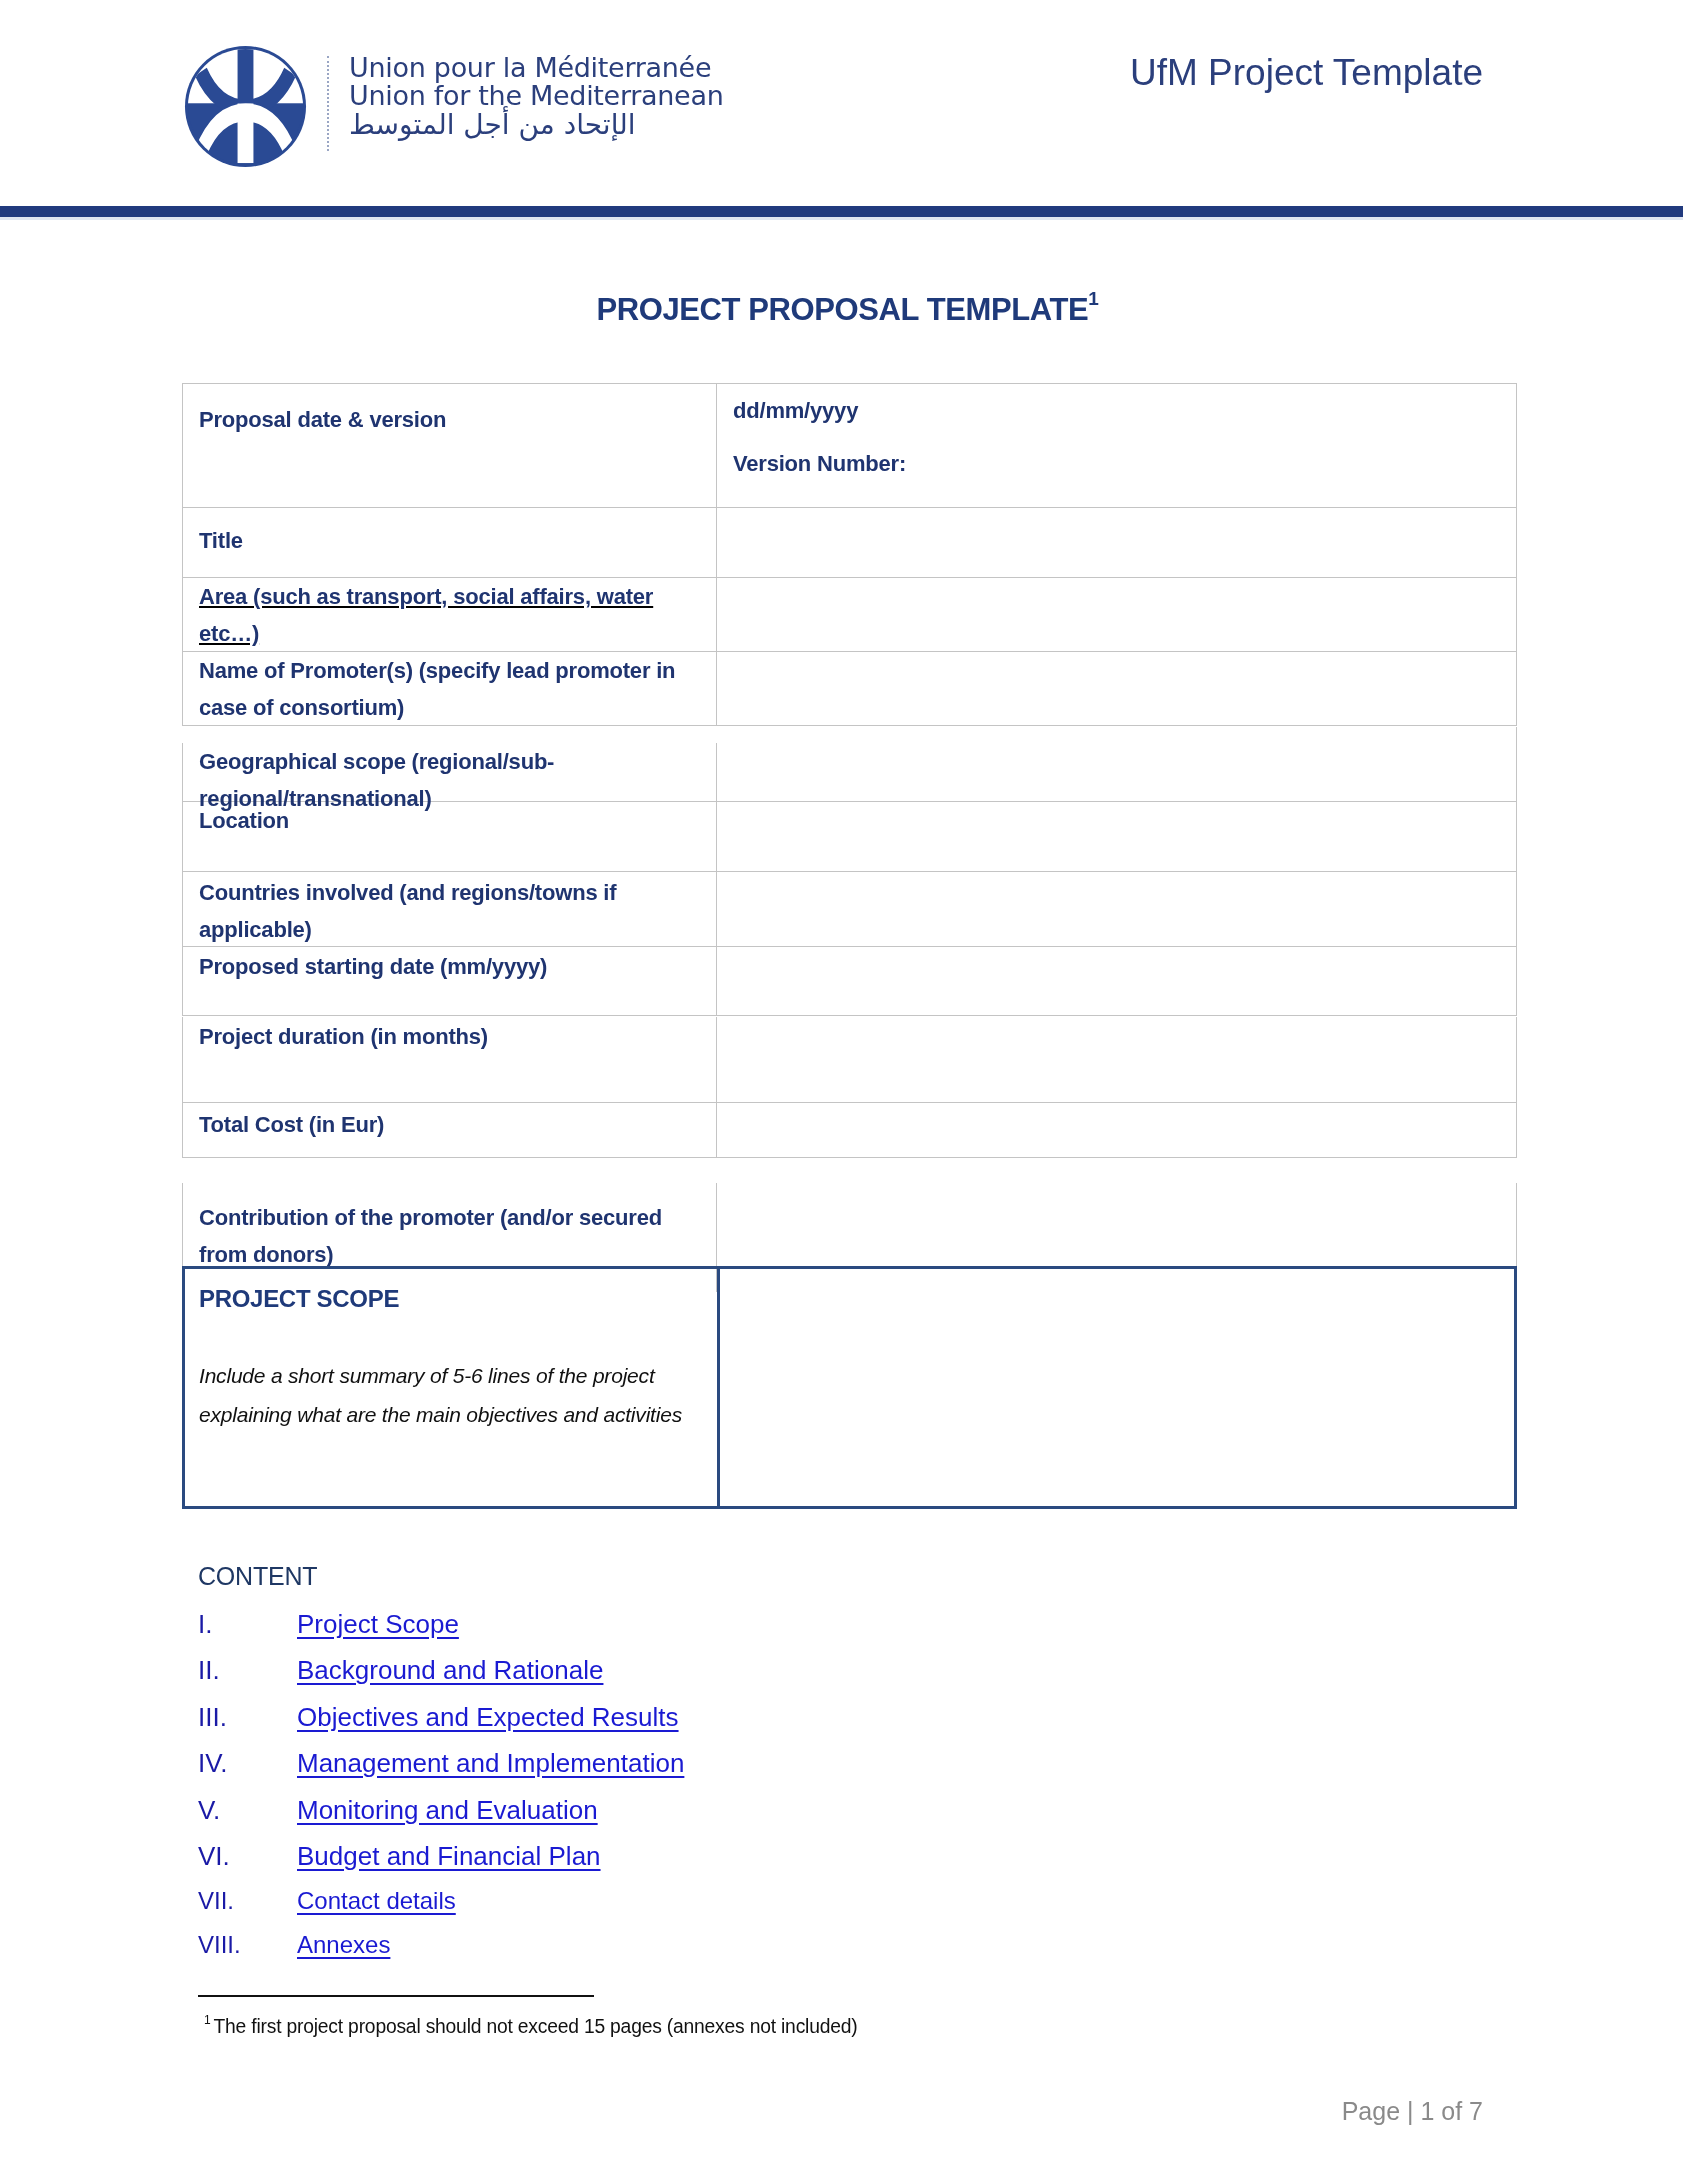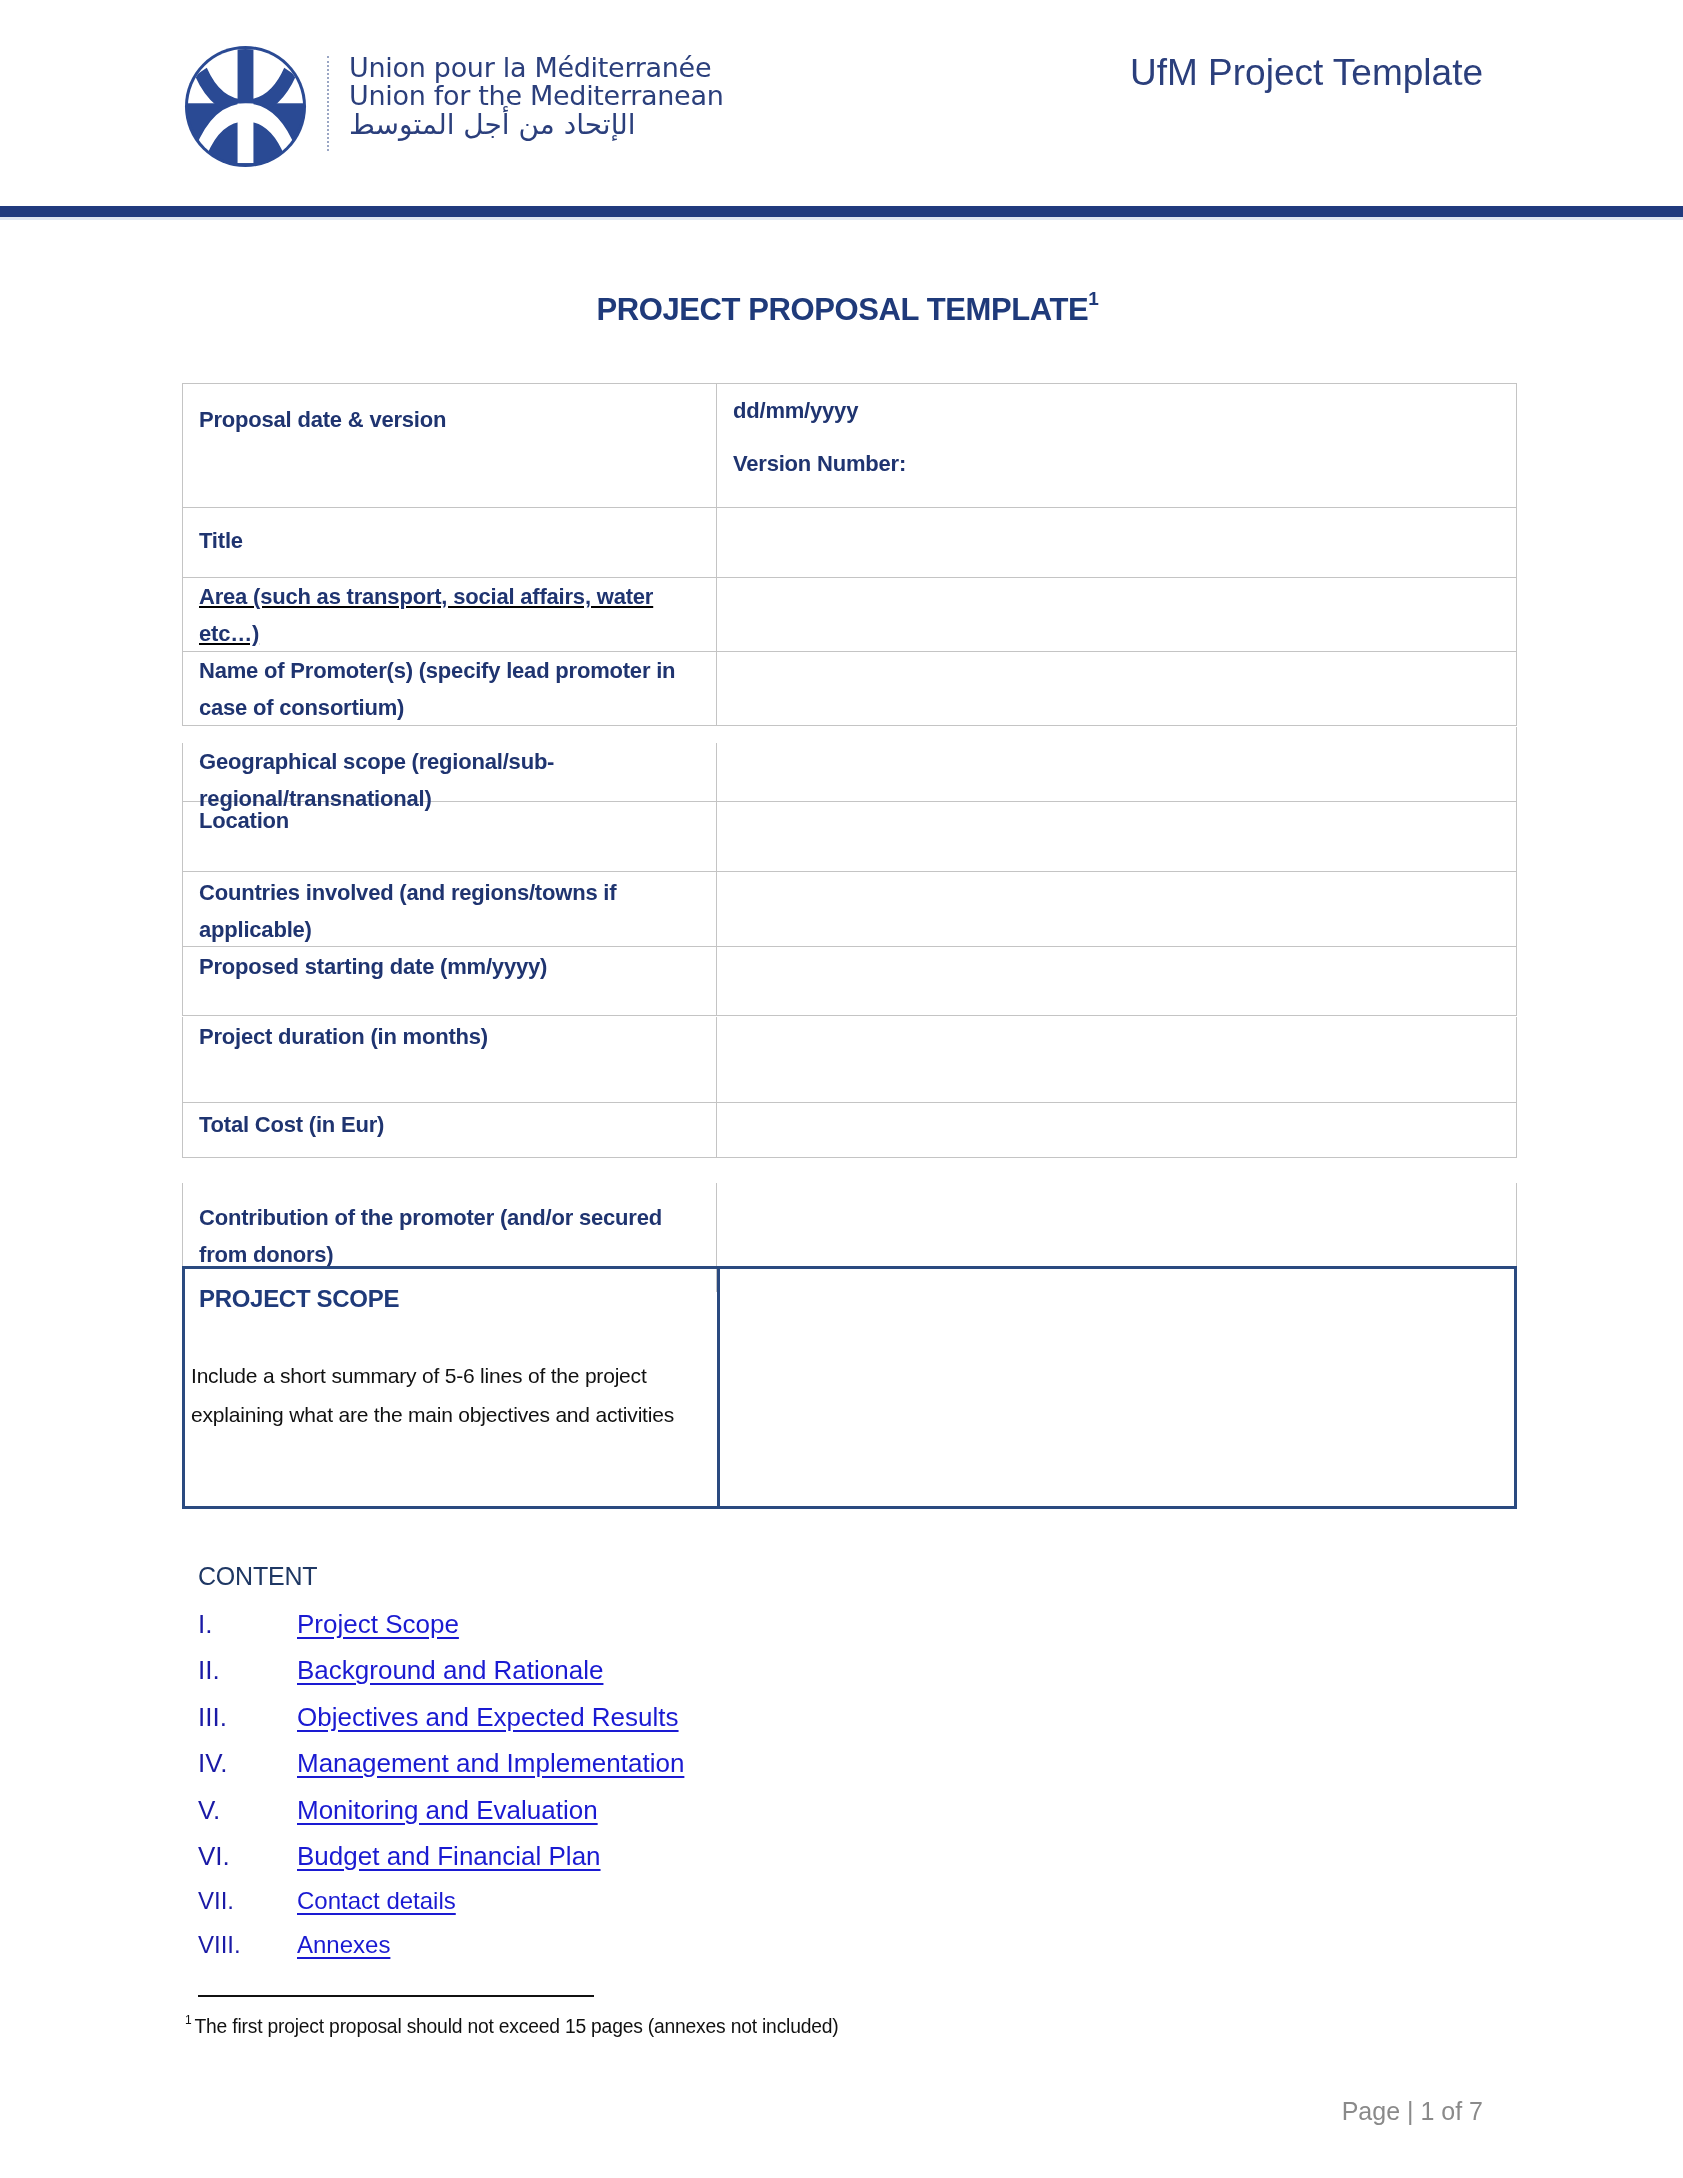--- a/index.html
+++ b/index.html
@@ -16,29 +16,29 @@
   .row { position:absolute; left:0; width:1335px; border-bottom:1.5px solid #c4c4c4; box-sizing:border-box; }
   .row.first { border-top:1.5px solid #c4c4c4; }
   .cell-l, .cell-r { position:absolute; top:0; bottom:0; box-sizing:border-box; }
   .cell-l { left:0; width:535px; border-left:1.5px solid #c4c4c4; border-right:1.5px solid #c4c4c4; padding:14px 10px 0 16px; }
   .cell-r { left:535px; width:800px; border-right:1.5px solid #c4c4c4; padding:14px 10px 0 16px; }
   .lbl { font-size:22px; font-weight:bold; color:#1f3470; line-height:37px; letter-spacing:-0.2px; }
   .val { font-size:22px; font-weight:bold; color:#1f3470; line-height:53px; letter-spacing:-0.2px; }
   .scope { position:absolute; left:182px; top:1266px; width:1335px; height:243px; border:3px solid #2a4a80; box-sizing:border-box; }
   .scope-div { position:absolute; left:532px; top:0; bottom:0; border-left:3px solid #2a4a80; }
   .scope-title { position:absolute; left:14px; top:16px; font-size:24px; font-weight:bold; color:#1f3a7a; letter-spacing:-0.3px; }
-  .scope-desc { position:absolute; left:6px; top:87px; width:495px; font-size:21px; color:#111; line-height:39px; letter-spacing:-0.2px; }
+  .scope-desc { position:absolute; left:14px; top:87px; width:495px; font-size:21px; font-style:italic; color:#111; line-height:39px; letter-spacing:-0.2px; }
   .content-h { position:absolute; left:198px; top:1564px; font-size:25px; color:#1f3864; line-height:1; letter-spacing:-0.2px; }
   .toc-item { position:absolute; left:198px; white-space:nowrap; line-height:1; }
   .toc-num { position:absolute; left:0; color:#1a1aa6; }
   .toc-link { position:absolute; left:99px; color:#1a1ad2; text-decoration:underline; text-underline-offset:4px; }
   .toc-item.big { font-size:26px; }
   .toc-item.small { font-size:24px; }
   .fn-rule { position:absolute; left:198px; top:1995px; width:396px; height:2px; background:#111; }
-  .fn-text { position:absolute; left:185px; top:2016px; font-size:19.3px; color:#111; white-space:nowrap; letter-spacing:-0.2px; line-height:1; }
+  .fn-text { position:absolute; left:204px; top:2016px; font-size:19.3px; color:#111; white-space:nowrap; letter-spacing:-0.2px; line-height:1; }
   .fn-text sup { font-size:12px; position:relative; top:-2px; margin-right:3px; }
   .page-num { position:absolute; right:200px; top:2099px; font-size:25px; color:#8a8a8a; line-height:1; white-space:nowrap; }
 </style>
 </head>
 <body>
 
 <div>
   <svg class="logo-svg" viewBox="0 0 130 130">
     <defs>
       <clipPath id="circ">

